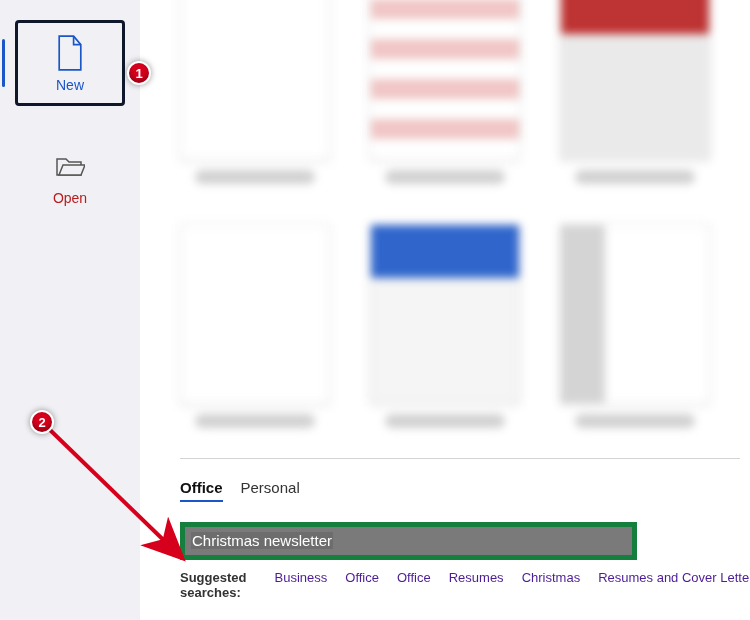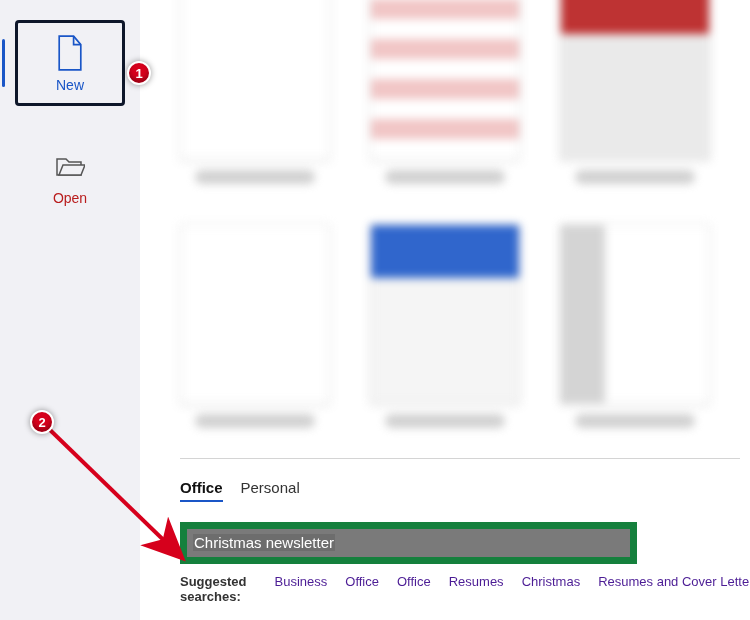--- a/index.html
+++ b/index.html
@@ -125,21 +125,21 @@
     color: #333;
   }
   .tab.active {
     font-weight: 600;
     border-bottom: 2px solid #1a56c7;
     color: #111;
   }
 
   .search-wrap {
     width: 457px;
-    border: 7px solid #15803d;
+    border: 5px solid #15803d;
   }
   .search-sel {
     display:inline-block;
     background:#7a7a7a;
     color:#fff;
     padding:4px 6px;
     font-size:15px;
     line-height:20px;
     width:100%;
   }

